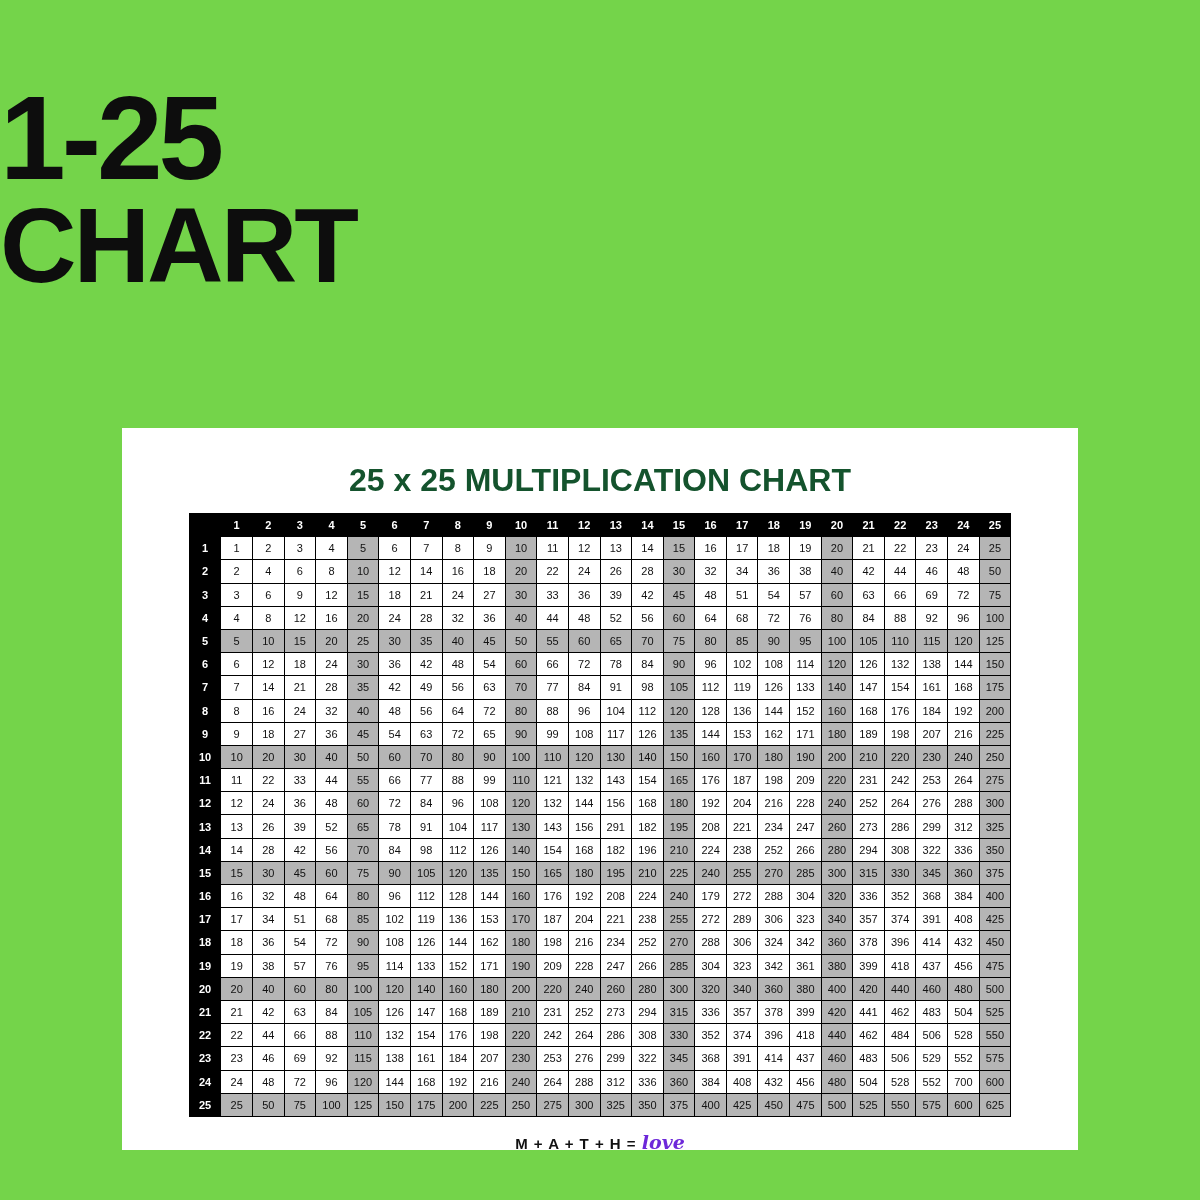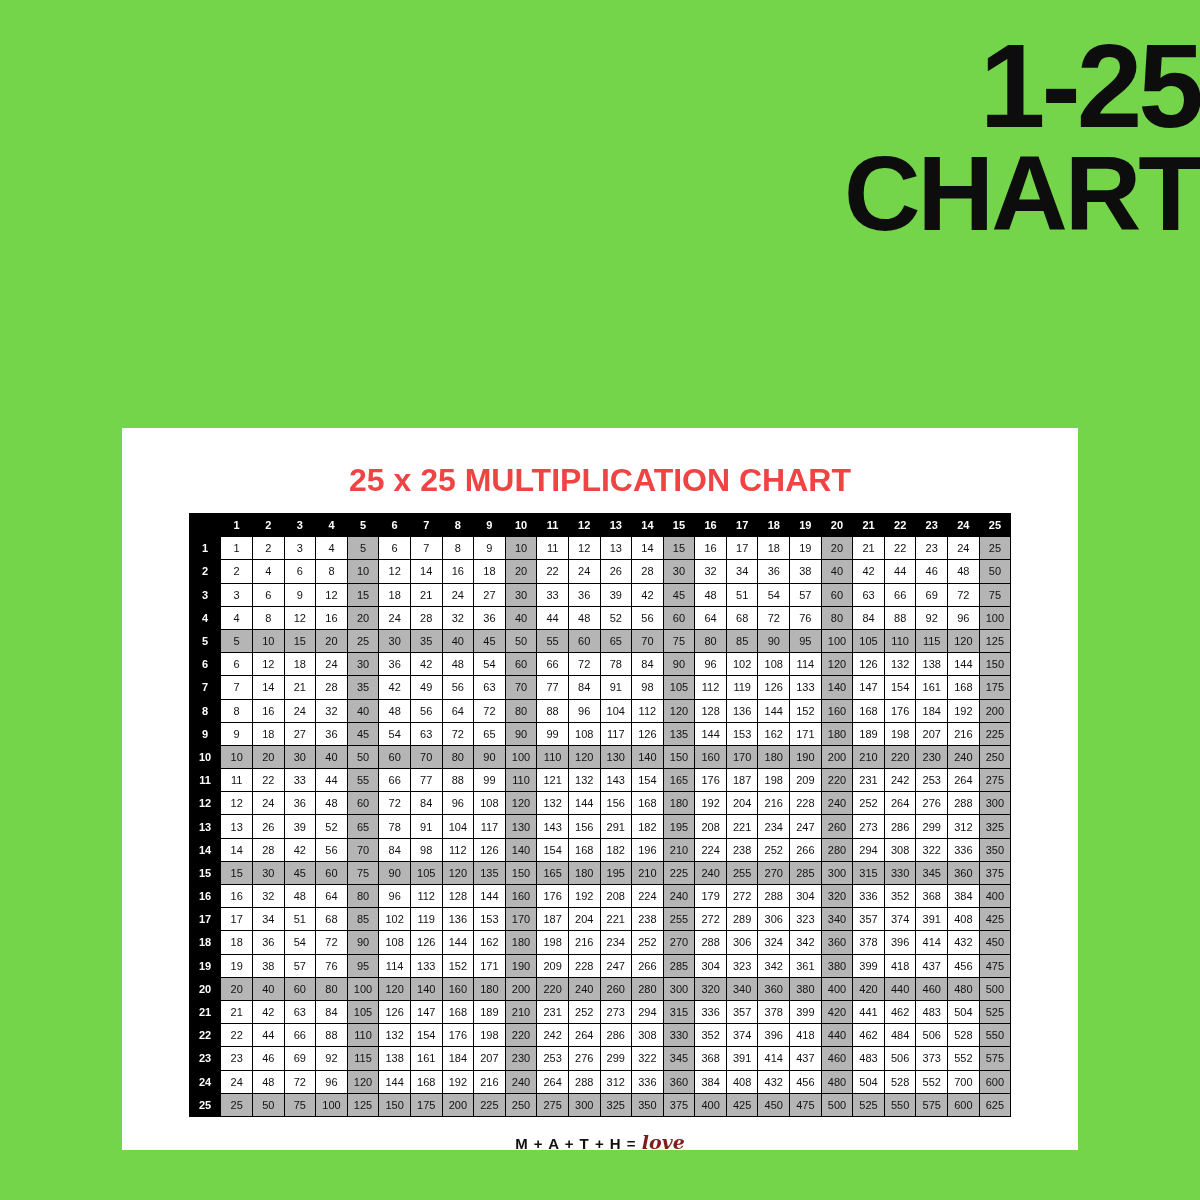--- a/index.html
+++ b/index.html
@@ -13,22 +13,22 @@
     font-family: "Liberation Sans", sans-serif;
     overflow: hidden;
   }
   .poster {
     position: relative;
     width: 1200px;
     height: 1200px;
     box-sizing: border-box;
   }
   .headline {
-    padding-top: 32px;
-    text-align: right;
+    padding-top: 84px;
+    text-align: left;
     color: #0d0d0d;
     font-family: "Liberation Sans", sans-serif;
     font-weight: bold;
     letter-spacing: -1px;
     line-height: 0.92;
   }
   .headline .line1 {
     display: block;
     font-size: 118px;
     letter-spacing: -4px;
@@ -52,21 +52,21 @@
     width: 956px;
     height: 722px;
     background: #ffffff;
     box-sizing: border-box;
     padding: 26px 0 0 0;
   }
   .card-title {
     text-align: center;
     font-size: 32px;
     font-weight: bold;
-    color: #ef4444;
+    color: #14532d;
     letter-spacing: 0px;
     margin: 8px 0 14px 0;
     font-family: "Liberation Sans", sans-serif;
   }
   .table-wrap {
     display: flex;
     justify-content: center;
   }
   table.mtable {
     border-collapse: collapse;
@@ -108,21 +108,21 @@
   .footer {
     margin-top: 14px;
     text-align: center;
     font-size: 15px;
     font-weight: bold;
     color: #111;
     letter-spacing: 1px;
     font-family: "Liberation Sans", sans-serif;
   }
   .footer .love {
-    color: #7f1d1d;
+    color: #6d28d9;
     font-family: "DejaVu Serif", serif;
     font-style: italic;
     font-weight: bold;
     font-size: 19px;
     letter-spacing: 0;
   }
 </style>
 </head>
 <body style="background: rgb(116, 212, 74);">
 
@@ -801,21 +801,21 @@
               <td>299</td>
               <td>322</td>
               <td class="shade">345</td>
               <td>368</td>
               <td>391</td>
               <td>414</td>
               <td>437</td>
               <td class="shade">460</td>
               <td>483</td>
               <td>506</td>
-              <td>373</td>
+              <td>529</td>
               <td>552</td>
               <td class="shade">575</td>
             </tr>
             <tr>
               <td class="rowhdr">24</td>
               <td>24</td>
               <td>48</td>
               <td>72</td>
               <td>96</td>
               <td class="shade">120</td>

